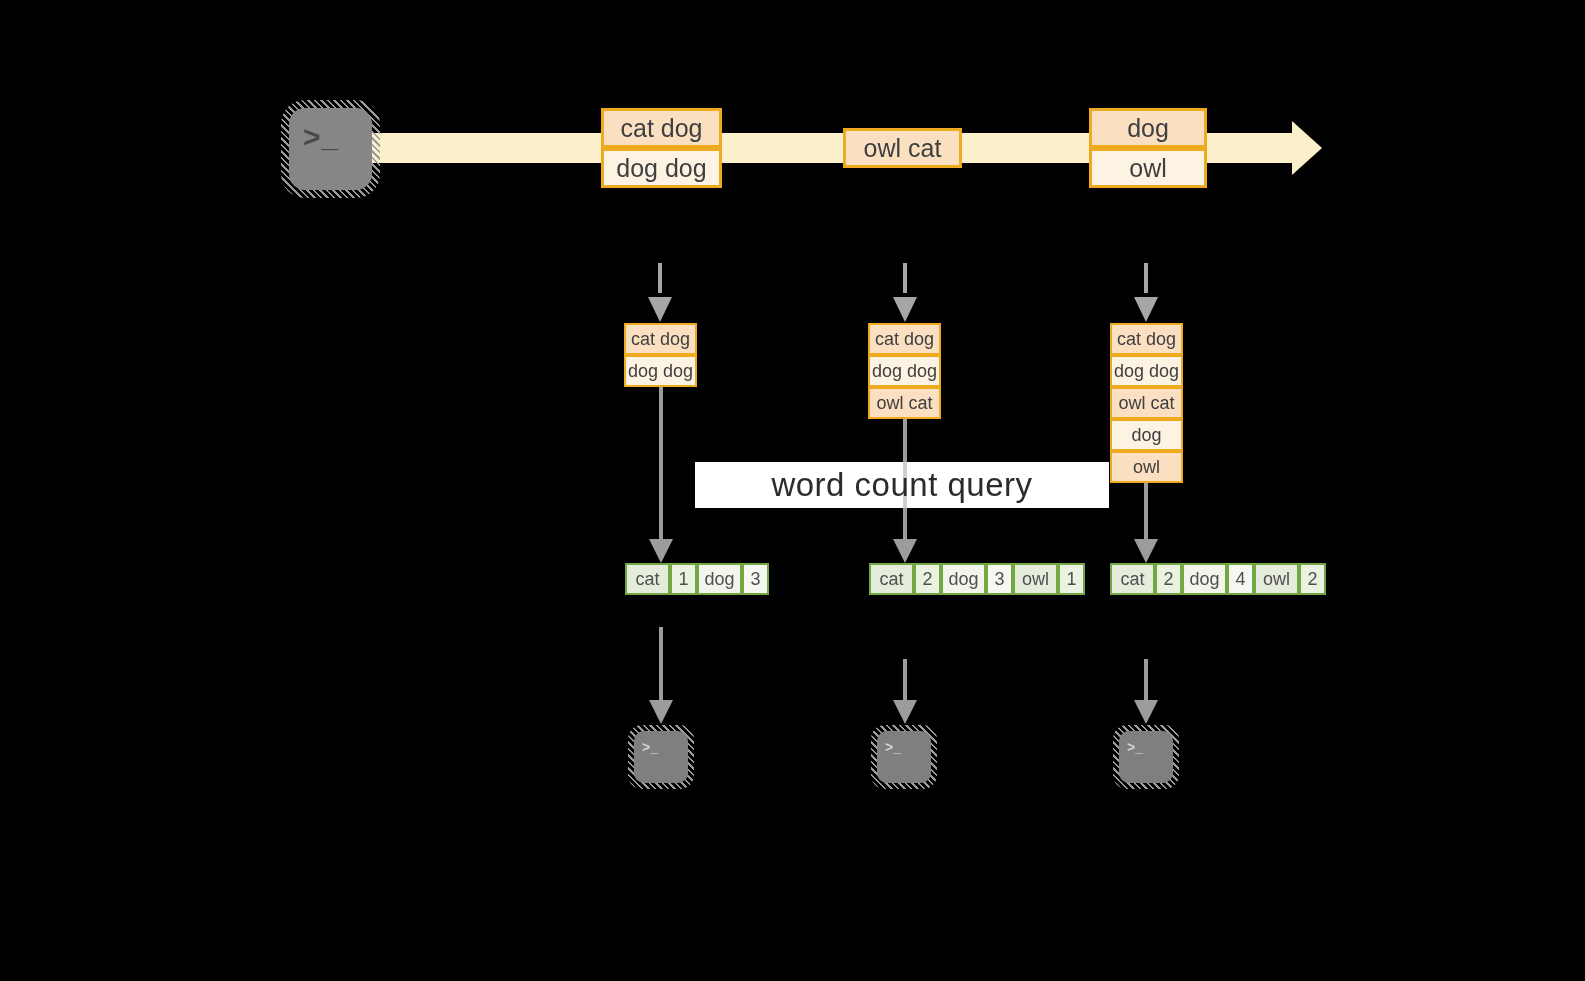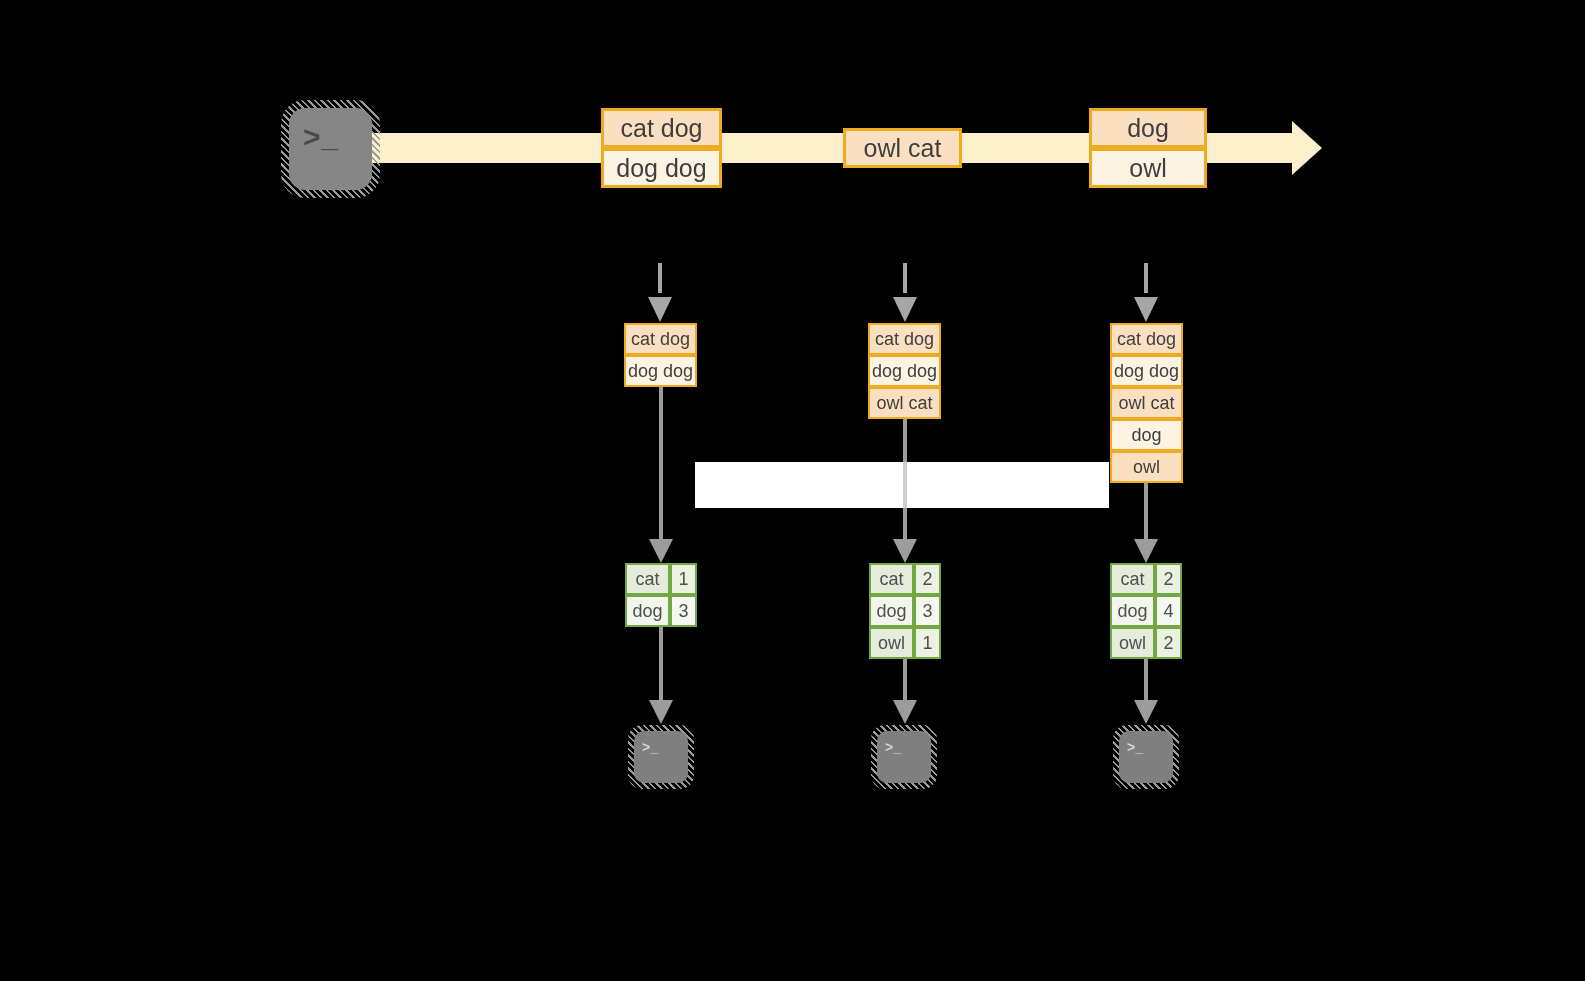--- a/index.html
+++ b/index.html
@@ -34,21 +34,21 @@
 
   
   .stack{display:flex;flex-direction:column;width:73px;}
   .stack-row{box-sizing:border-box;height:32px;border:2.5px solid #efab20;
     display:flex;align-items:center;justify-content:center;
     font-size:18px;color:#3f3f3f;}
   .stack .stack-row:nth-child(odd){background:#fadfc1;}
   .stack .stack-row:nth-child(even){background:#fdf3e3;}
 
   
-  .rtable{display:flex;flex-direction:column;}
+  .rtable{display:flex;flex-direction:row;}
   .rrow{display:flex;height:32px;}
   .rcell{box-sizing:border-box;border:2.5px solid #73a744;height:32px;
     display:flex;align-items:center;justify-content:center;
     font-size:18px;color:#4f4f4f;}
   .rword{width:45px;}
   .rcount{width:27px;}
   .rrow:nth-child(odd) .rword{background:#e6ecdb;}
   .rrow:nth-child(odd) .rcount{background:#ecf2e2;}
   .rrow:nth-child(even) .rword{background:#f1f5ec;}
   .rrow:nth-child(even) .rcount{background:#f5f8f1;}
@@ -179,14 +179,15 @@
   <div class="abs vshaft" style="left:1144px;top:659px;height:42px;"></div>
   <div class="abs vhead" style="left:1134px;top:700px;"></div>
   <div class="abs hatch term-sink" style="left:1113px;">
     <div class="term-sink-inner">
       <span class="term-sink-glyph">&gt;_</span>
     </div>
   </div>
 
   <div class="abs banner"></div>
   <div class="abs banner-passline"></div>
+  <div class="abs banner-label">word count query</div>
 
 </div>
 
 </body></html>

